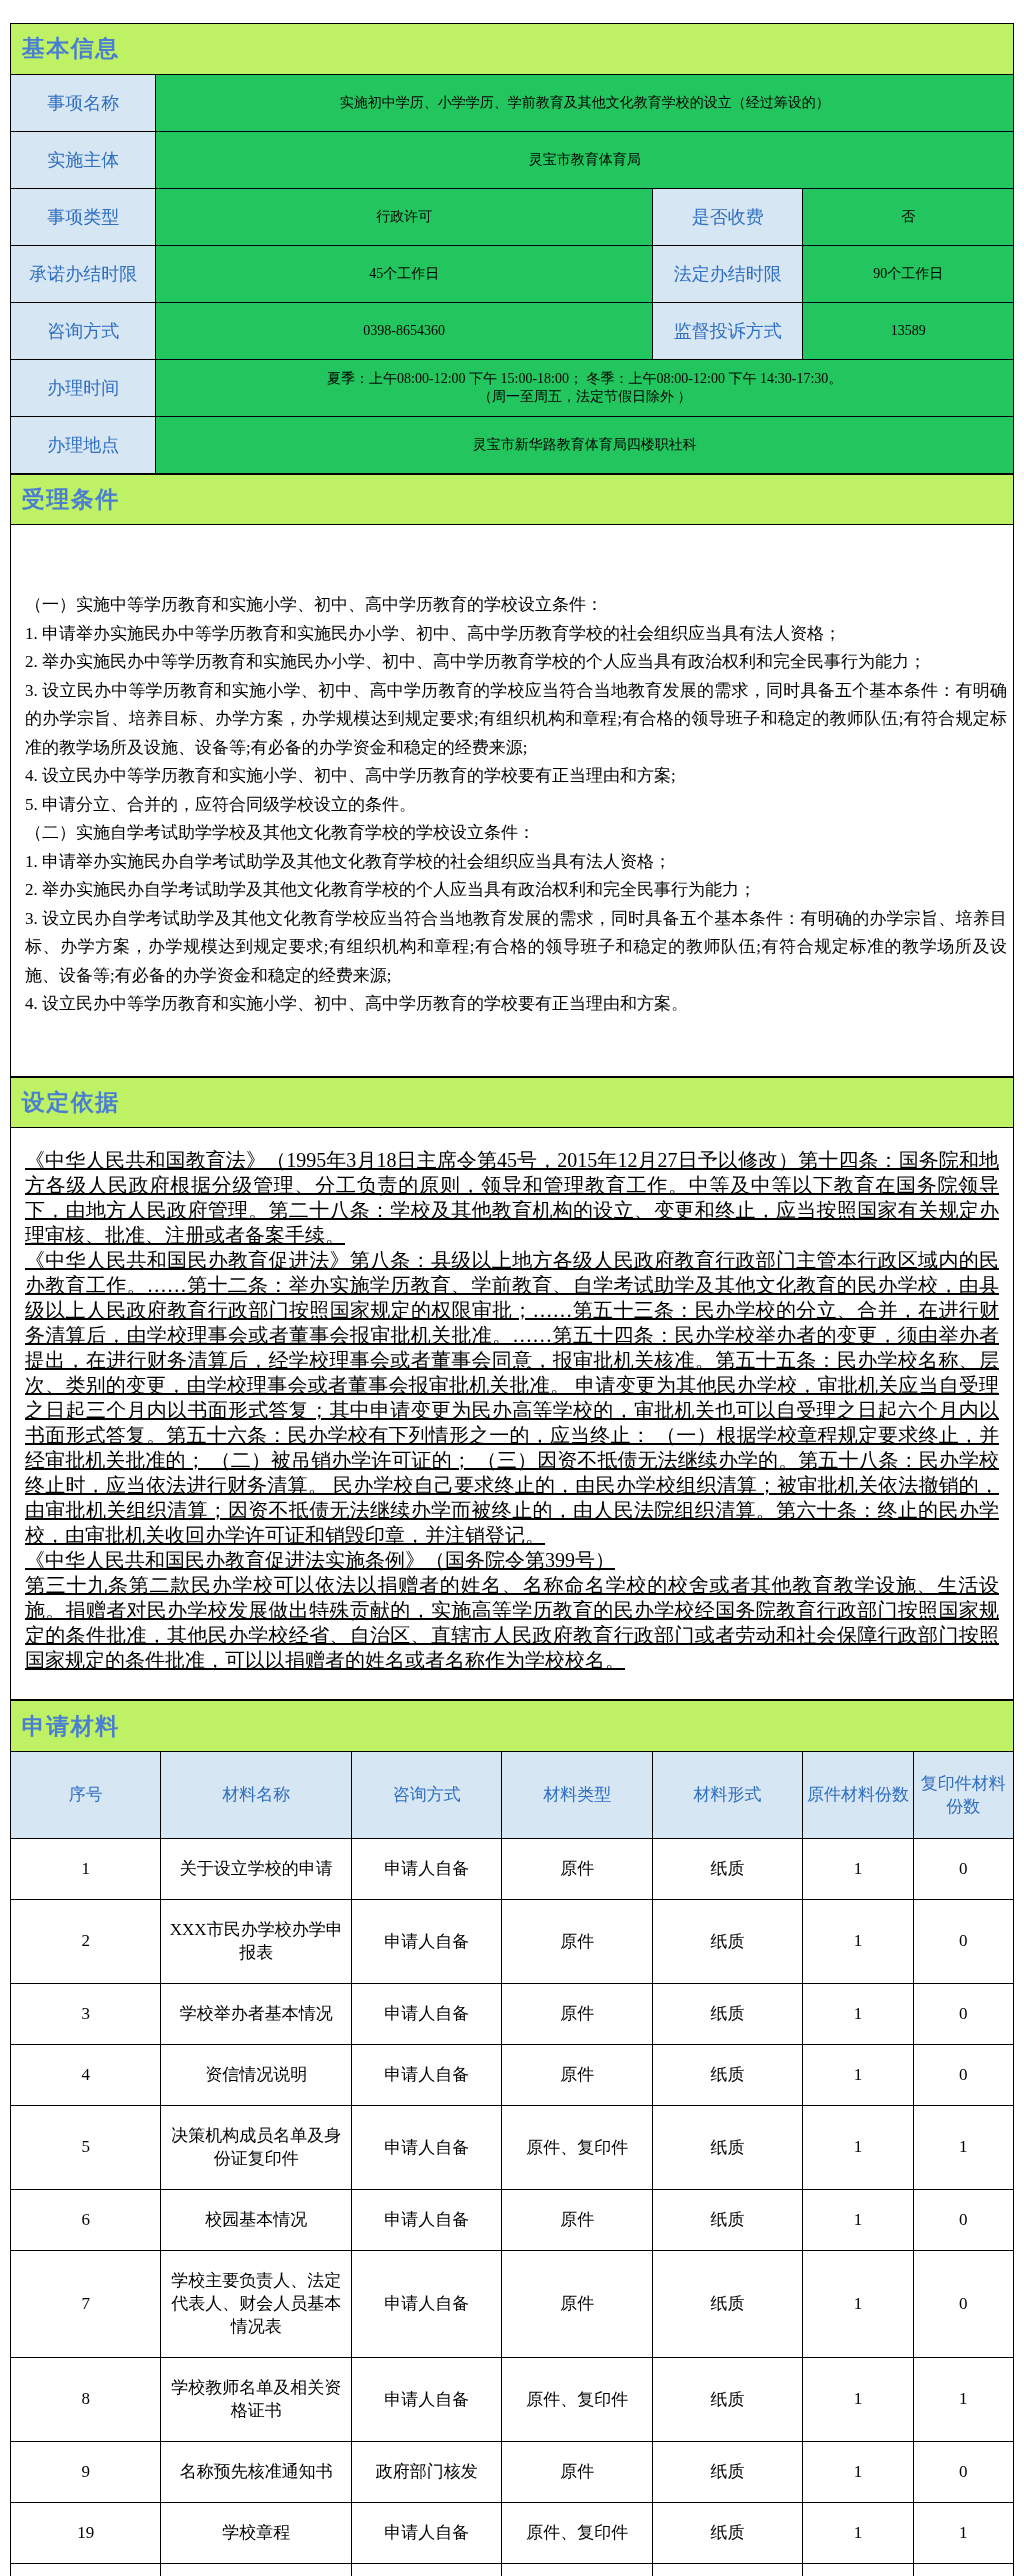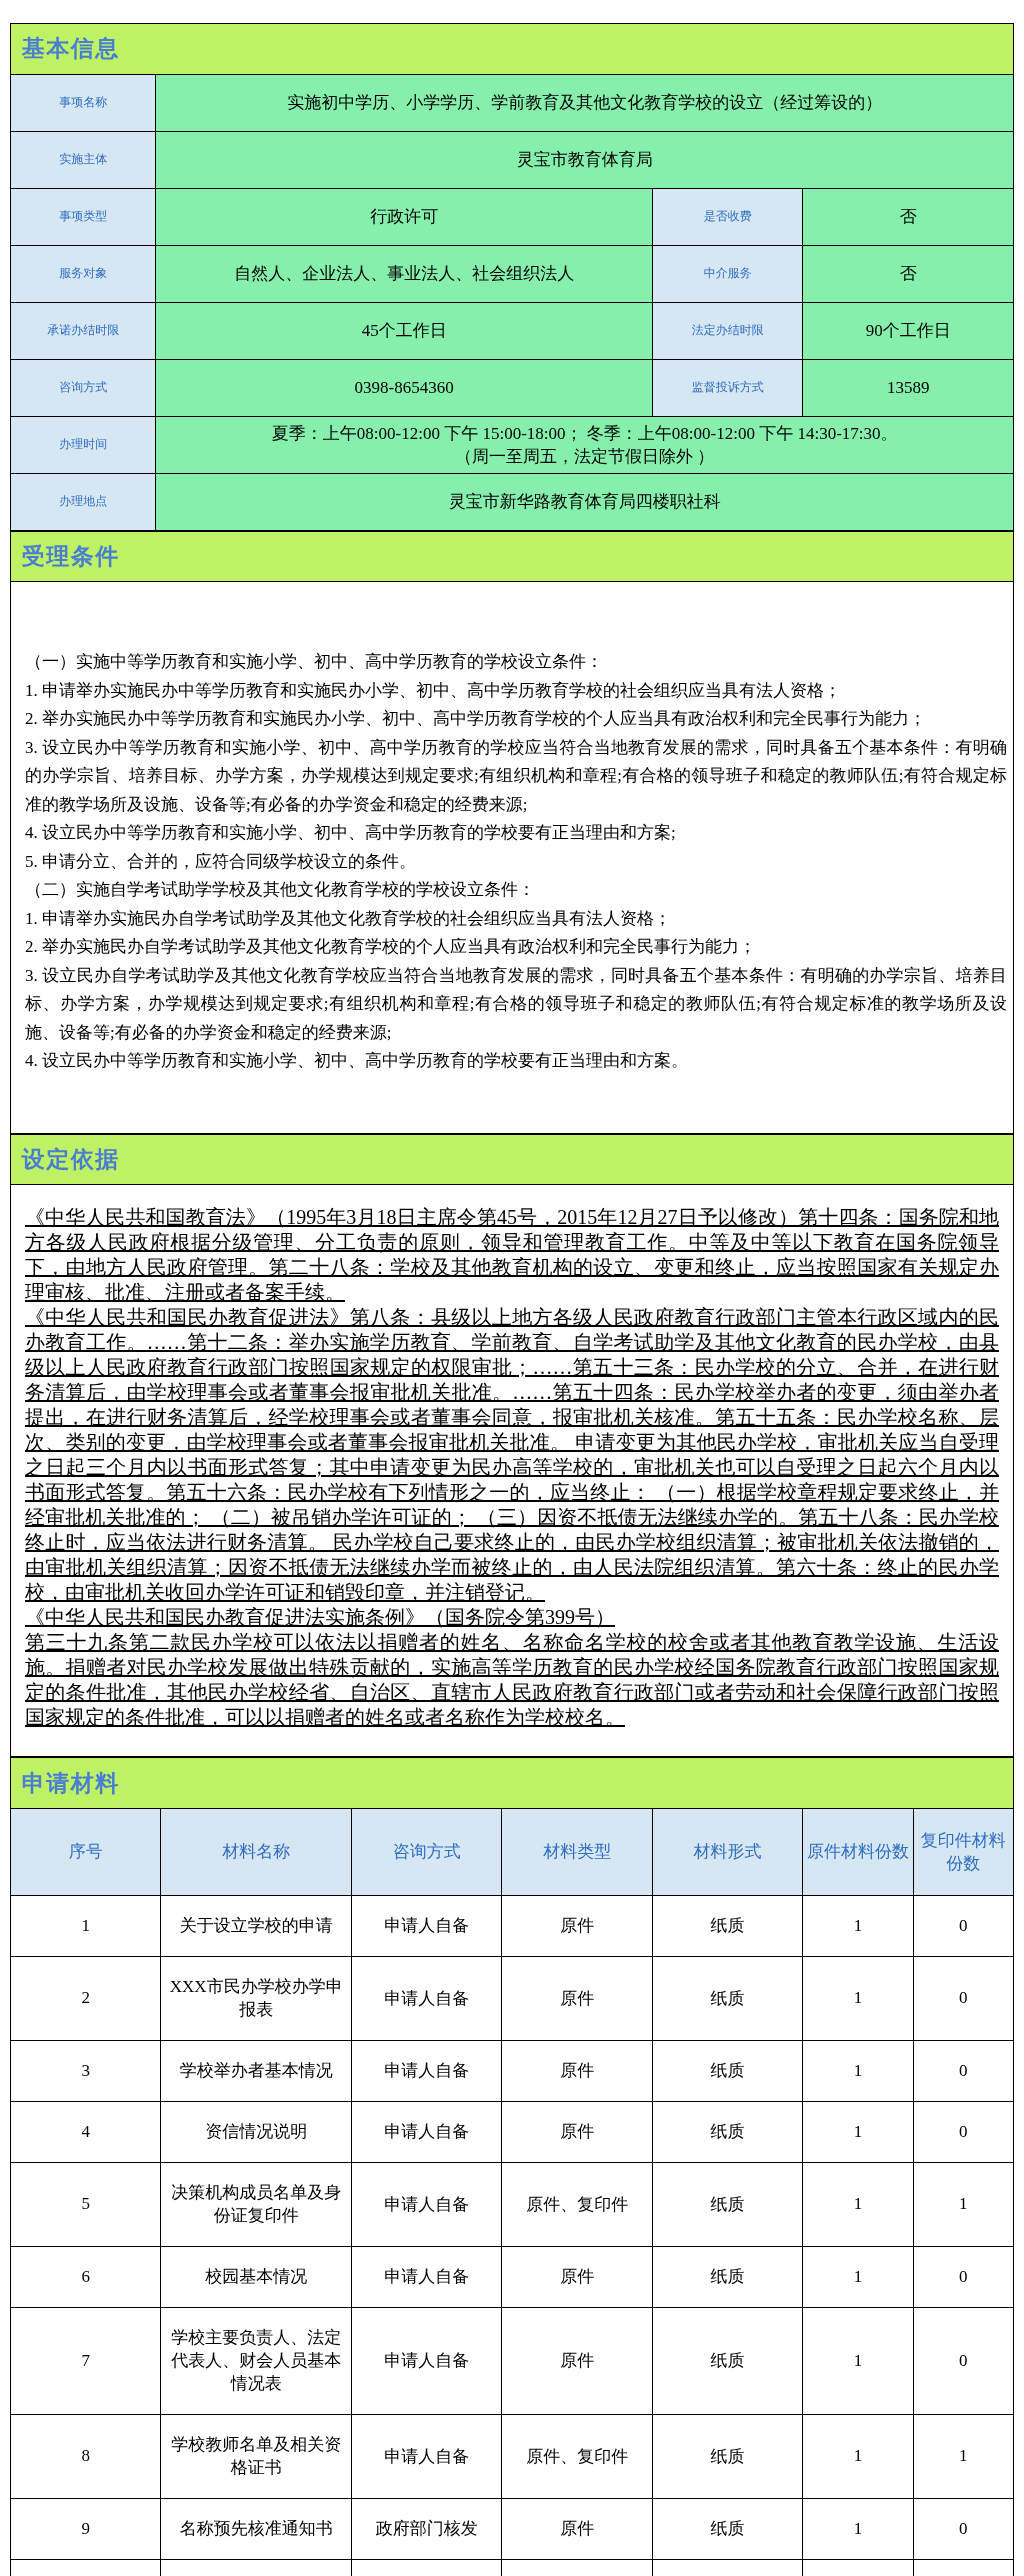--- a/index.html
+++ b/index.html
@@ -34,28 +34,28 @@
     padding:9.3px 10.8px;
     height:34px;
     letter-spacing:1.5px;
   }
 
   td.label-cell {
     background:#d7e6f3;
     color:#2f6fc1;
     text-align:center;
     vertical-align:middle;
-    font-size:12px;
+    font-size:18px;
     padding:3.1px;
   }
   td.value-cell {
-    background:#86efac;
+    background:#22c55e;
     text-align:center;
     vertical-align:middle;
-    font-size:17px;
+    font-size:14px;
     padding:3.1px 7.7px;
   }
   tr.info-row { height:57px; }
 
   td.cond-cell {
     font-size:17px;
     line-height:28.5px;
     padding:66px 6px 57px 14px;
     text-align:justify;
     vertical-align:top;
@@ -106,26 +106,20 @@
       <td class="value-cell" colspan="3">实施初中学历、小学学历、学前教育及其他文化教育学校的设立（经过筹设的）</td>
     </tr>
     <tr class="info-row">
       <td class="label-cell">实施主体</td>
       <td class="value-cell" colspan="3">灵宝市教育体育局</td>
     </tr>
     <tr class="info-row">
       <td class="label-cell">事项类型</td>
       <td class="value-cell">行政许可</td>
       <td class="label-cell">是否收费</td>
-      <td class="value-cell">否</td>
-    </tr>
-    <tr class="info-row">
-      <td class="label-cell">服务对象</td>
-      <td class="value-cell">自然人、企业法人、事业法人、社会组织法人</td>
-      <td class="label-cell">中介服务</td>
       <td class="value-cell">否</td>
     </tr>
     <tr class="info-row">
       <td class="label-cell">承诺办结时限</td>
       <td class="value-cell">45个工作日</td>
       <td class="label-cell">法定办结时限</td>
       <td class="value-cell">90个工作日</td>
     </tr>
     <tr class="info-row">
       <td class="label-cell">咨询方式</td>

